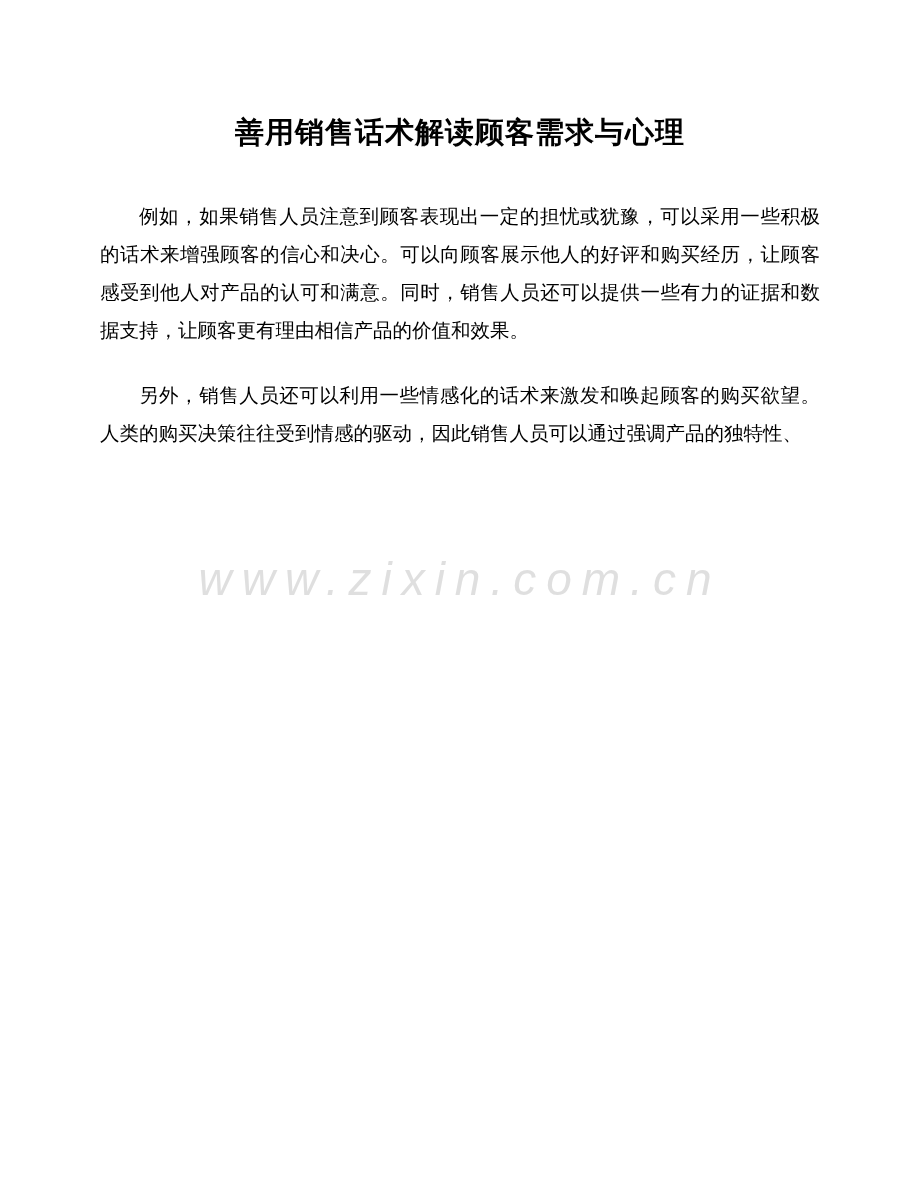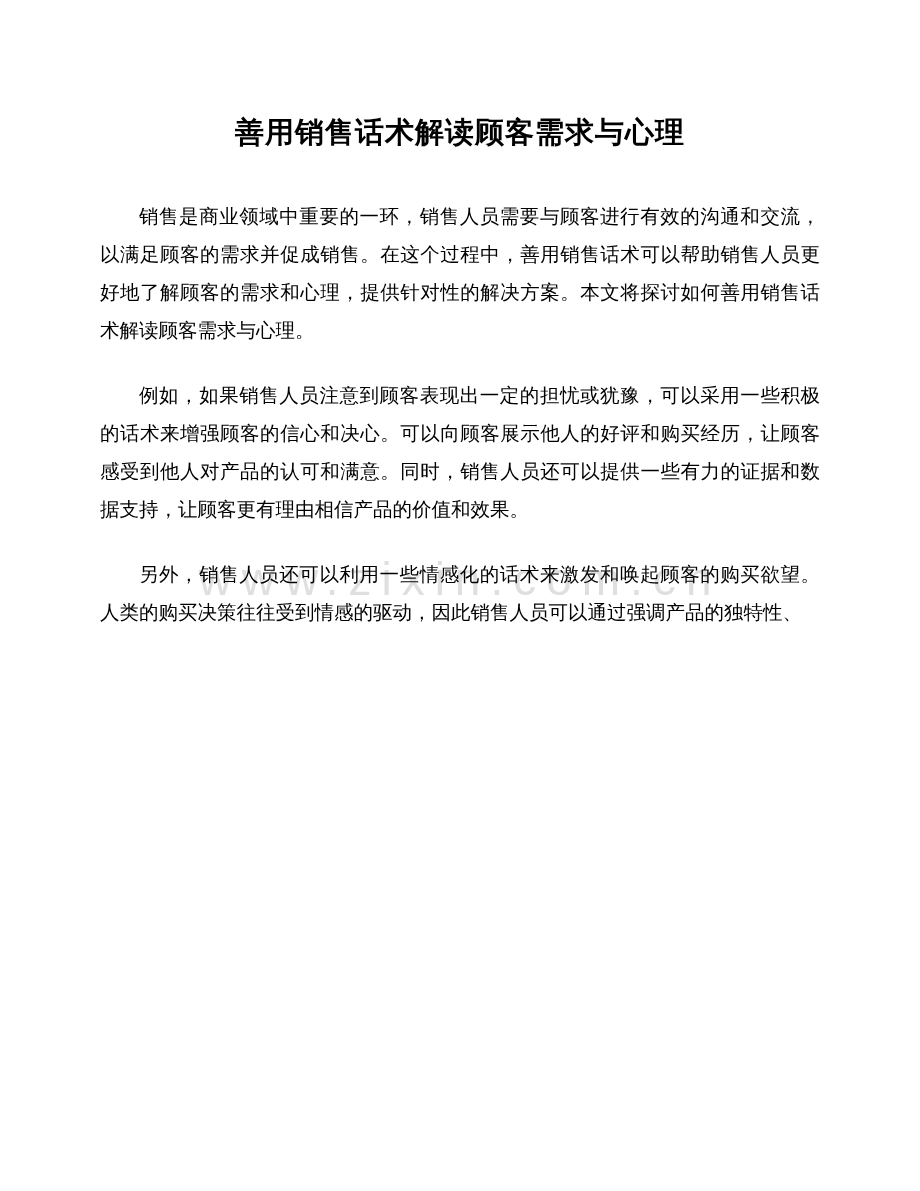--- a/index.html
+++ b/index.html
@@ -44,34 +44,34 @@
     left: 0;
     width: 100%;
     text-align: center;
     font-family: "Liberation Sans", sans-serif;
     font-size: 46px;
     letter-spacing: 10px;
     color: rgba(185, 185, 185, 0.45);
     white-space: nowrap;
     pointer-events: none;
     user-select: none;
+    font-style: italic;
   }
 </style>
 </head>
 <body>
 
 <div class="page">
 
   <div class="watermark">www.zixin.com.cn</div>
 
   <div class="content">
 
     <h1 class="doc-title">善用销售话术解读顾客需求与心理</h1>
 
-    <p class="doc-paragraph">销售是商业领域中重要的一环，销售人员需要与顾客进行有效的沟通和交流，以满足顾客的需求并促成销售。在这个过程中，善用销售话术可以帮助销售人员更好地了解顾客的需求和心理，提供针对性的解决方案。本文将探讨如何善用销售话术解读顾客需求与心理。</p>
 
 
 
 
     <p class="doc-paragraph">例如，如果销售人员注意到顾客表现出一定的担忧或犹豫，可以采用一些积极的话术来增强顾客的信心和决心。可以向顾客展示他人的好评和购买经历，让顾客感受到他人对产品的认可和满意。同时，销售人员还可以提供一些有力的证据和数据支持，让顾客更有理由相信产品的价值和效果。</p>
 
     <p class="doc-paragraph">另外，销售人员还可以利用一些情感化的话术来激发和唤起顾客的购买欲望。人类的购买决策往往受到情感的驱动，因此销售人员可以通过强调产品的独特性、</p>
 
   </div>
 </div>

